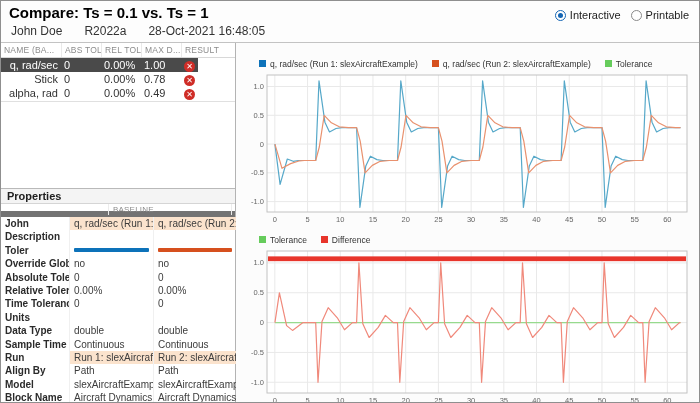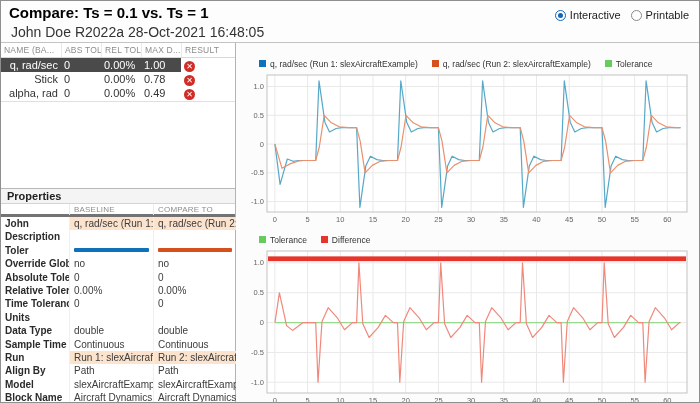--- a/index.html
+++ b/index.html
@@ -9,48 +9,48 @@
 
   
   .header{height:42px;border-bottom:1px solid #c3c3c3;background:#fdfdfd;position:relative;text-align:right;}
   .title-row{display:flex;align-items:flex-start;justify-content:space-between;padding:3px 10px 0 8px;}
   .page-title{font-size:15px;font-weight:bold;color:#000;margin:0;line-height:18px;}
   .radios{display:flex;gap:10px;align-items:center;margin-top:5px;font-size:11px;color:#222;}
   .radio-opt{display:flex;align-items:center;gap:4px;cursor:pointer;}
   .radio{width:11px;height:11px;border-radius:50%;border:1px solid #8a8a8a;background:#fff;position:relative;display:inline-block;}
   .radio.checked{border-color:#1465b4;}
   .radio.checked::after{content:"";position:absolute;left:2px;top:2px;width:5px;height:5px;border-radius:50%;background:#1465b4;}
-  .meta-row{display:flex;gap:4px;font-size:14px;color:#333;padding:2px 0 0 10px;}
+  .meta-row{display:flex;gap:22px;font-size:12px;color:#333;padding:2px 0 0 10px;}
 
   
   .body{display:flex;height:365px;}
   .left{width:235px;border-right:1px solid #b3b3b3;background:#fff;display:flex;flex-direction:column;}
   .right{flex:1;background:#fcfcfc;padding:14px 0 0 5px;}
 
   
   .signals{height:145px;position:relative;}
   .sg-grid{display:grid;grid-template-columns:60px 40px 40px 40px 45px;}
   .thead{border-bottom:1px solid #d8d8d8;}
   .thead .hc{font-size:8.5px;color:#8c8c8c;padding:2px 3px;letter-spacing:.2px;white-space:nowrap;overflow:hidden;border-left:1px solid #e9e9e9;}
   .thead .hc:first-child{border-left:none;}
   .srow{height:14px;align-items:center;font-size:11px;color:#333;}
   .srow .c{padding:0 3px;white-space:nowrap;overflow:hidden;line-height:14px;}
   .srow .name{text-align:right;}
-  .srow.selected{background:#4a4a4a;color:#fff;width:180px;}
+  .srow.selected{background:#4a4a4a;color:#fff;width:197px;}
   .xicon{display:inline-block;width:11px;height:11px;border-radius:50%;background:#cf2d27;color:#fff;
          font-size:8px;line-height:11px;text-align:center;font-weight:bold;vertical-align:middle;}
   .xicon::before{content:"\2715";}
   .sg-sep{border-bottom:1px solid #e0e0e0;margin-top:1px;}
 
   
   .props{flex:1;border-top:1px solid #b9b9b9;display:flex;flex-direction:column;}
   .props-title{background:#f4f4f4;border-bottom:1px solid #d5d5d5;font-size:11px;font-weight:bold;color:#222;
                padding:1px 6px;height:15px;line-height:13px;}
   .pgrid{display:grid;grid-template-columns:68px 84px 83px;}
-  .pcolhead{height:13px;border-bottom:3px solid #737373;}
+  .pcolhead{height:13px;border-bottom:6px solid #737373;gap:39px;}
   .pcolhead .hc{font-size:8px;color:#8c8c8c;padding:1px 4px;letter-spacing:.2px;border-left:1px solid #ececec;}
   .pcolhead .hc:first-child{border-left:none;}
   .prow{height:13.4px;font-size:10px;}
   .prow>div{padding:0 4px;white-space:nowrap;overflow:hidden;line-height:13.4px;border-left:1px solid #f0f0f0;}
   .prow>div:first-child{border-left:none;}
   .plabel{font-weight:bold;color:#2b2b2b;}
   .pval{color:#3c3c3c;}
   .pval.hl{background:#fbe3cd;}
   .lineswatch{height:4px;margin-top:4.5px;border-radius:1px;}
   .props-table{border-bottom:1px solid #cfcfcf;}

